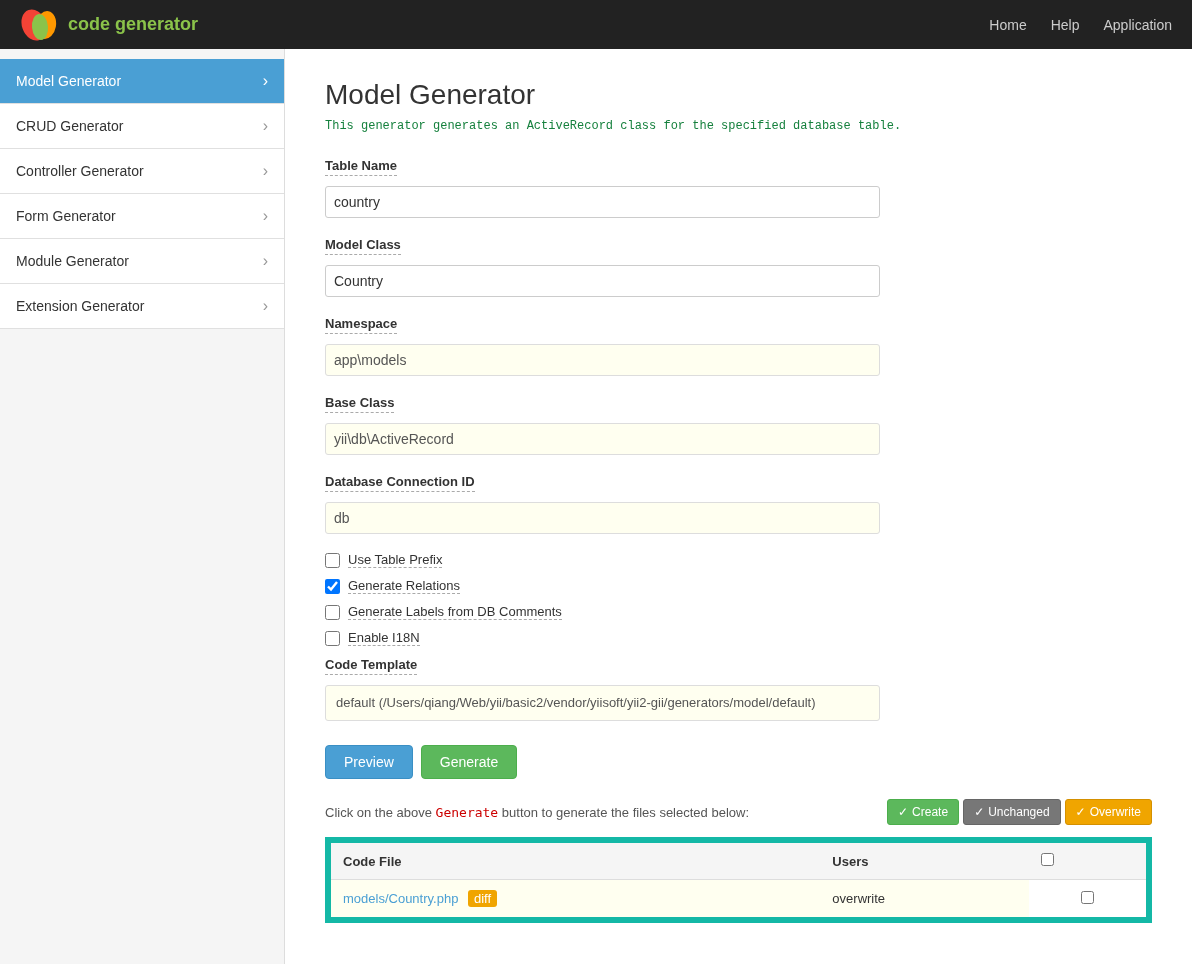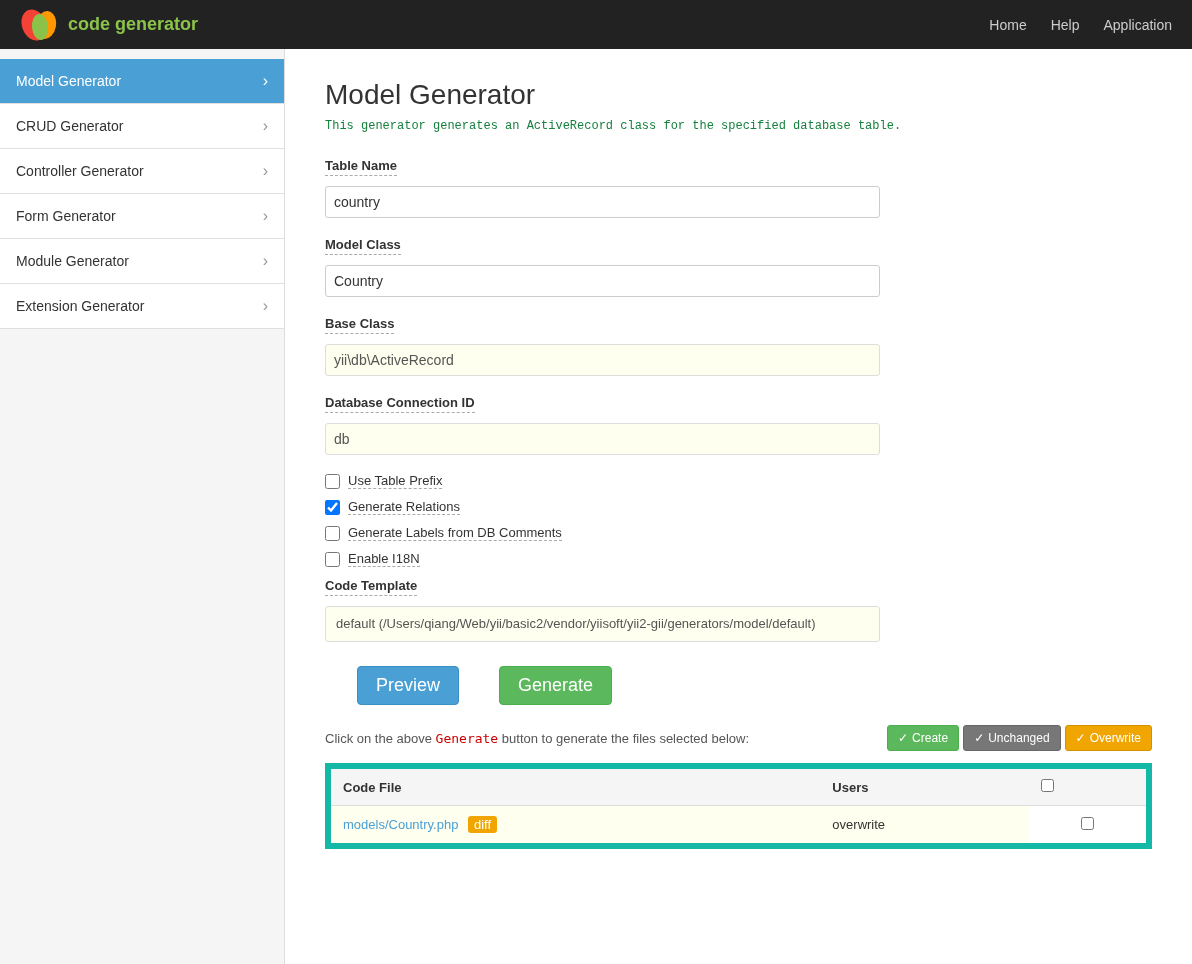--- a/index.html
+++ b/index.html
@@ -156,26 +156,25 @@
     }
 
     
     .btn-group {
       display: flex;
       gap: 8px;
       margin: 24px 0 20px 0;
     }
     .btn {
       padding: 8px 18px;
-      font-size: 18px;
+      font-size: 14px;
       border: none;
       border-radius: 4px;
       cursor: pointer;
       font-weight: normal;
-      margin-left: 32px;
     }
     .btn-preview {
       background: #4a9fd4;
       color: #fff;
       border: 1px solid #3a8fc4;
     }
     .btn-generate {
       background: #5cb85c;
       color: #fff;
       border: 1px solid #4cae4c;
@@ -317,20 +316,24 @@
     <div class="form-group">
       <label class="form-label">Table Name</label>
       <input class="form-control" type="text" value="country" style="">
     </div>
 
     <div class="form-group">
       <label class="form-label">Model Class</label>
       <input class="form-control" type="text" value="Country" style="">
     </div>
 
+    <div class="form-group">
+      <label class="form-label">Namespace</label>
+      <input class="form-control readonly" type="text" readonly="" value="app\models" style="">
+    </div>
 
     <div class="form-group">
       <label class="form-label">Base Class</label>
       <input class="form-control readonly" type="text" readonly="" value="yii\db\ActiveRecord" style="">
     </div>
 
     <div class="form-group">
       <label class="form-label">Database Connection ID</label>
       <input class="form-control readonly" type="text" readonly="" value="db" style="">
     </div>

